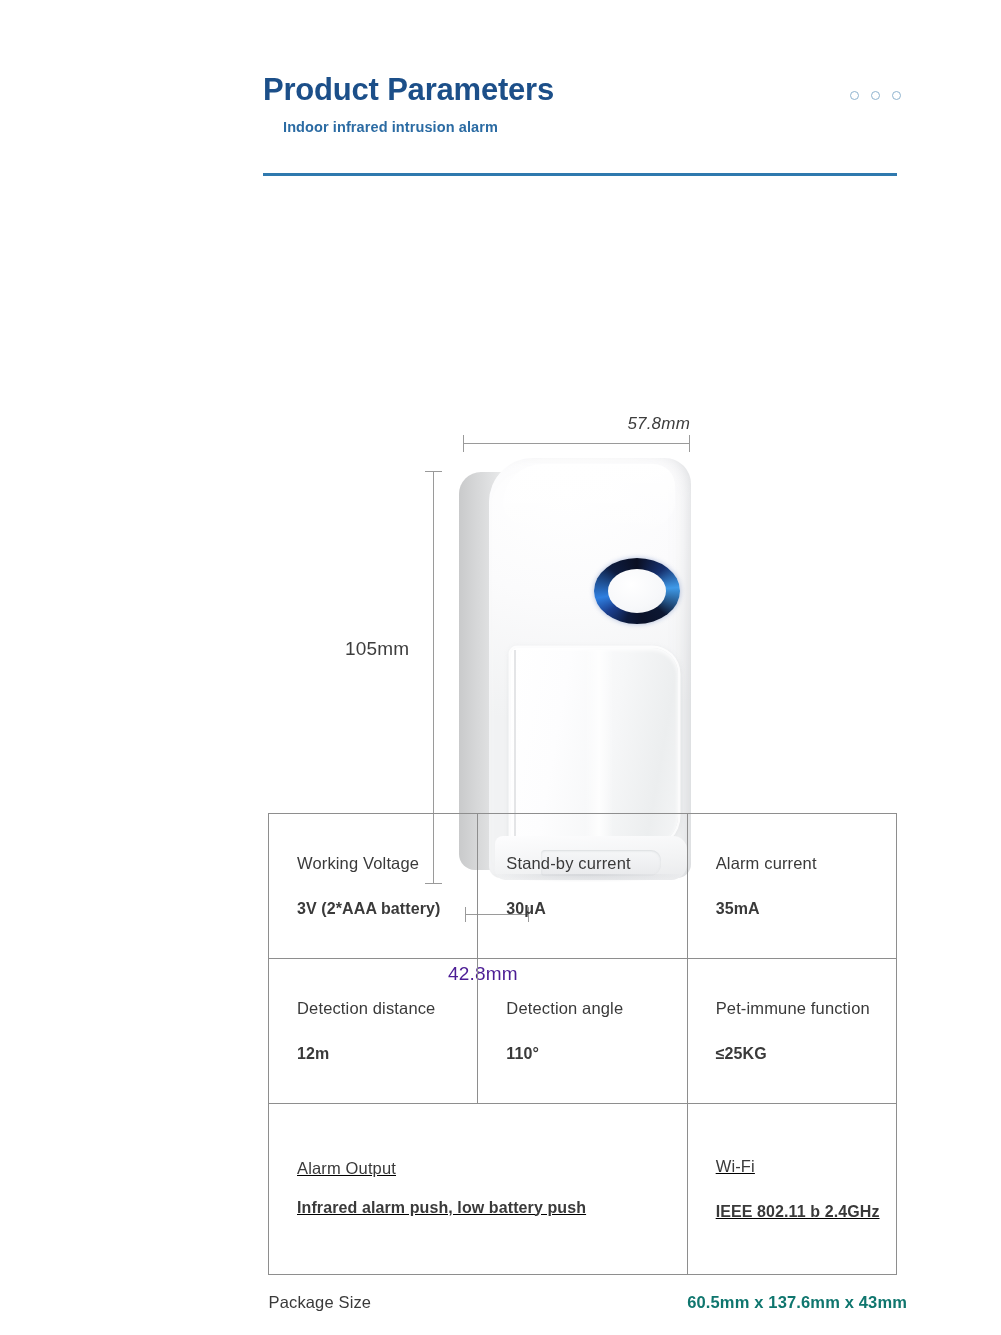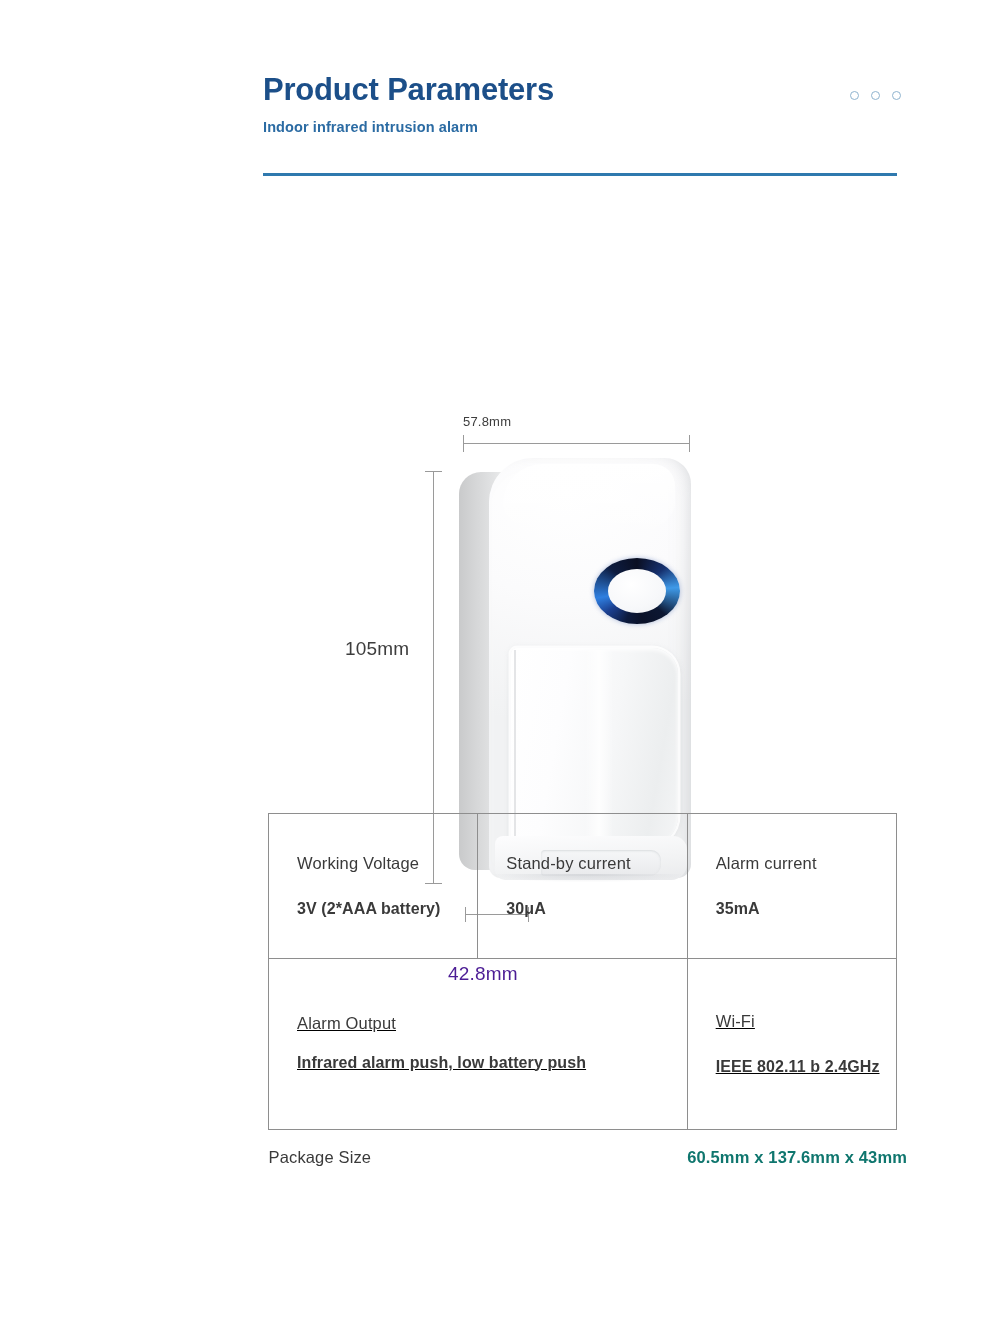--- a/index.html
+++ b/index.html
@@ -30,21 +30,21 @@
   }
   .title {
     font-size: 31px;
     font-weight: 600;
     letter-spacing: -0.2px;
     color: #1c4f89;
     line-height: 1.15;
     margin: 0;
   }
   .subtitle {
-    margin: 11px 0 0 0;
+    margin: 11px 0 0 20px;
     font-size: 14.5px;
     font-weight: 600;
     color: #2b6ba3;
     letter-spacing: 0.1px;
   }
   .dots {
     position: absolute;
     right: -2px;
     top: 19px;
     display: flex;
@@ -93,24 +93,25 @@
     height: 17px;
     background: #9a9a9a;
   }
   .dim-w-cap-l { left: 378px; }
   .dim-w-cap-r { left: 604px; }
   .dim-w-label {
     position: absolute;
     left: 378px;
     top: 214px;
     width: 227px;
-    text-align: left;
-    font-size: 13px;
+    text-align: right;
+    font-size: 17px;
     color: #3d3d3d;
     letter-spacing: 0.2px;
+    font-style: italic;
   }
 
   
   .dim-h-line {
     position: absolute;
     left: 348px;
     top: 271px;
     width: 1px;
     height: 412px;
     background: #9a9a9a;
@@ -396,20 +397,34 @@
         </td>
         <td>
           <div class="cell-label">Stand-by current</div>
           <div class="cell-value">30μA</div>
         </td>
         <td>
           <div class="cell-label">Alarm current</div>
           <div class="cell-value">35mA</div>
         </td>
       </tr>
+      <tr>
+        <td>
+          <div class="cell-label">Detection distance</div>
+          <div class="cell-value">12m</div>
+        </td>
+        <td>
+          <div class="cell-label">Detection angle</div>
+          <div class="cell-value">110°</div>
+        </td>
+        <td>
+          <div class="cell-label">Pet-immune function</div>
+          <div class="cell-value">≤25KG</div>
+        </td>
+      </tr>
       <tr class="row-tall">
         <td class="wide-left" colspan="2">
           <div class="cell-label">Alarm Output</div>
           <div class="cell-value multi">Infrared alarm push, low battery push</div>
         </td>
         <td>
           <div class="cell-label">Wi-Fi</div>
           <div class="cell-value">IEEE 802.11 b 2.4GHz</div>
         </td>
       </tr>

